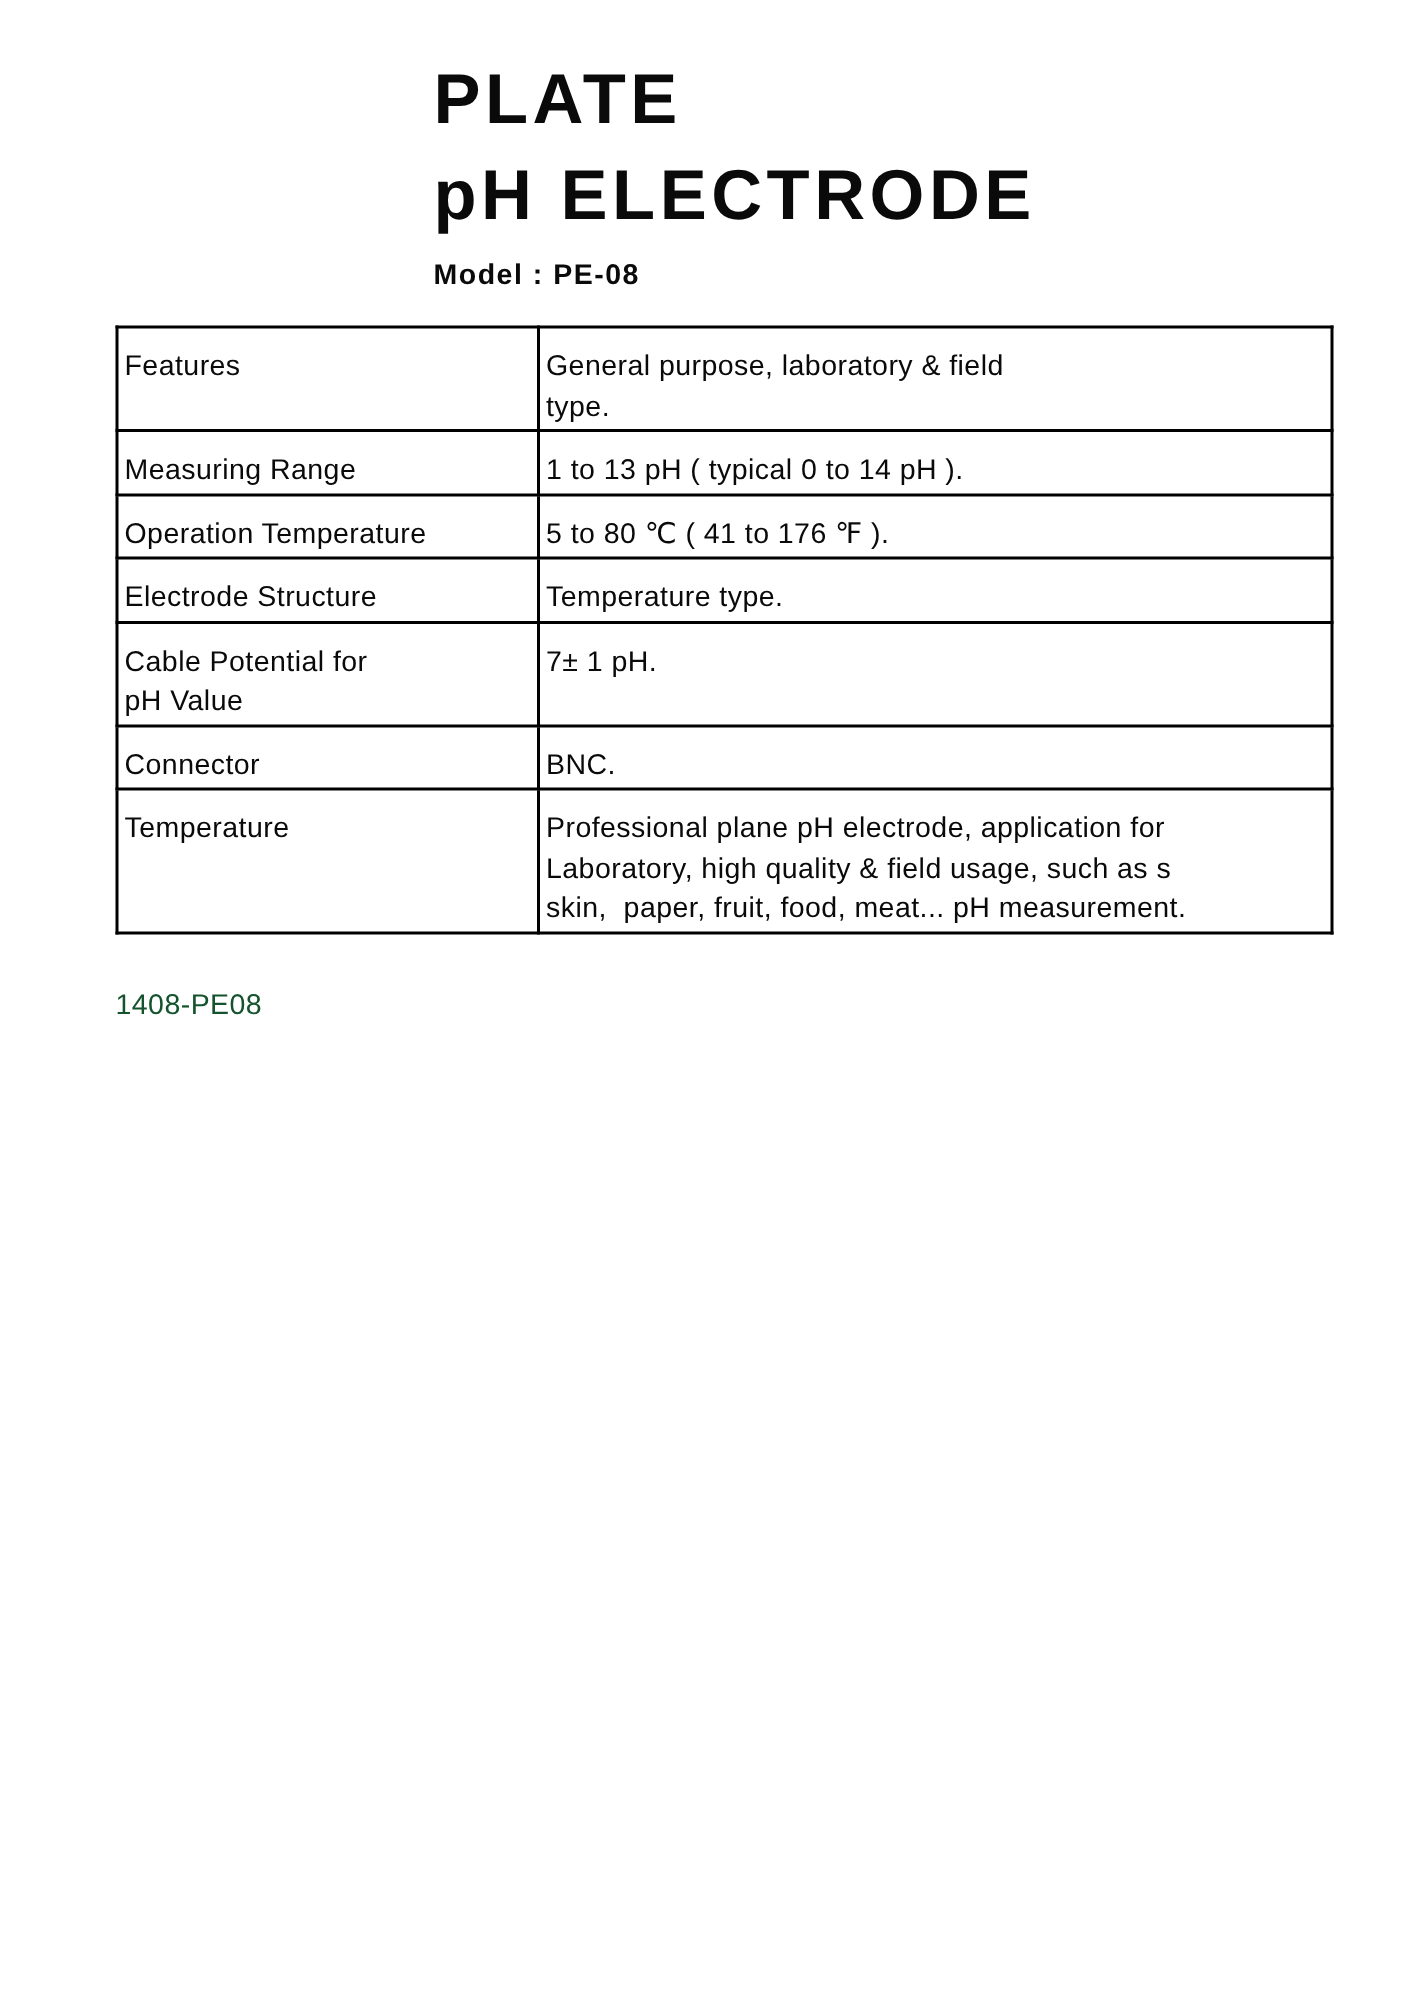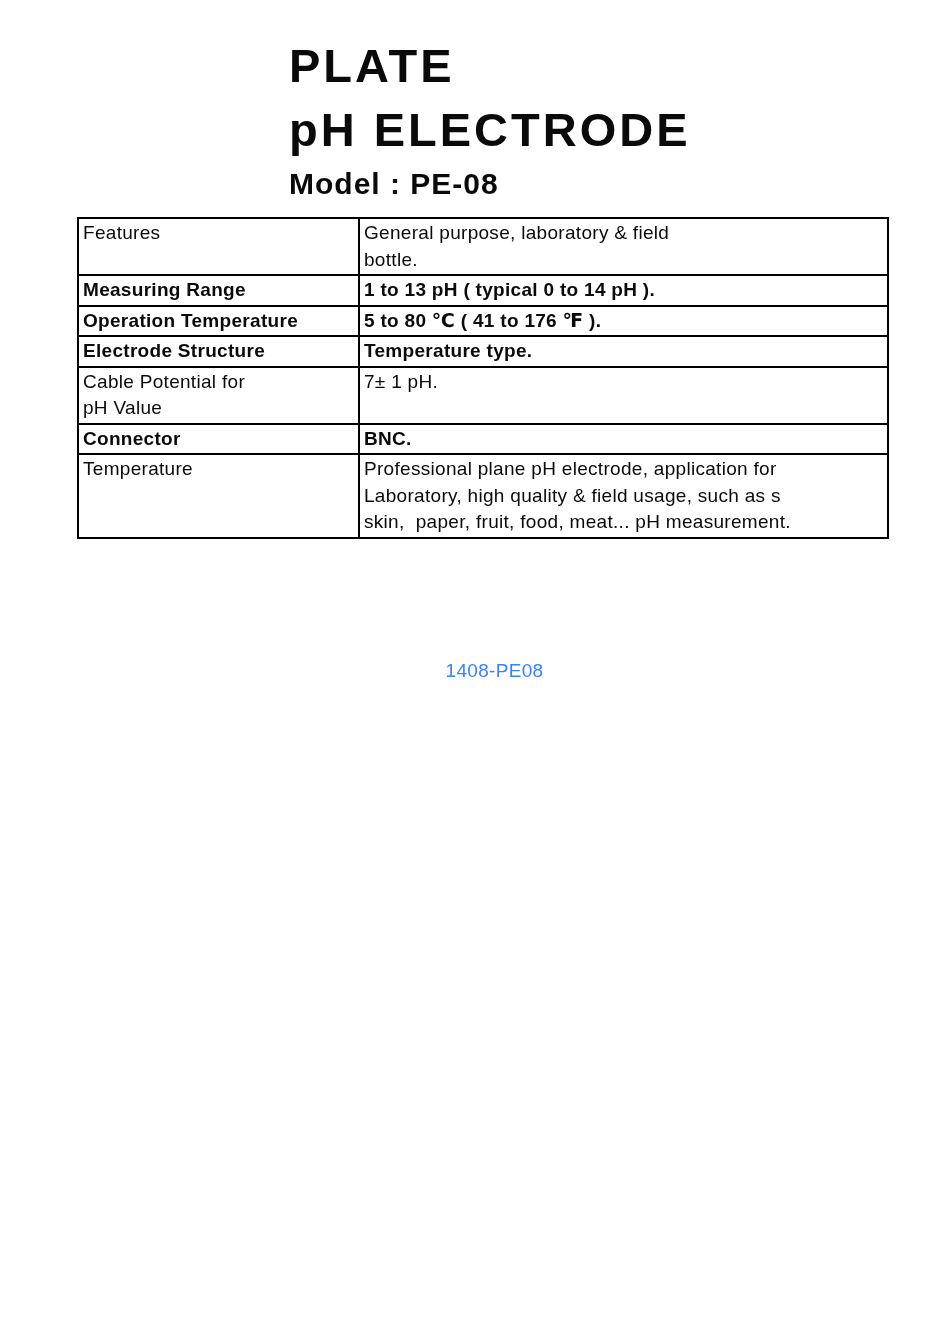--- a/index.html
+++ b/index.html
@@ -23,59 +23,59 @@
   .title-line {
     font-weight: bold;
     font-size: 47px;
     line-height: 64px;
     letter-spacing: 3px;
     color: #0a0a0a;
     white-space: pre;
   }
   .model-line {
     font-weight: bold;
-    font-size: 30px;
+    font-size: 19px;
     line-height: 40px;
     letter-spacing: 1px;
     margin-top: 2px;
     color: #0a0a0a;
     white-space: pre;
   }
   table.spec-table {
     position: absolute;
     left: 35px; top: 217px;
     width: 810px;
     border-collapse: collapse;
     table-layout: fixed;
   }
   table.spec-table td {
     border: 2px solid #000000;
     vertical-align: top;
     font-size: 19px;
     line-height: 26.5px;
     letter-spacing: 0.3px;
-    padding: 1px 4px 1px 4px;
+    padding: 13px 4px 1px 4px;
     color: #0a0a0a;
   }
   td.label-cell { width: 281px; }
   td.value-cell { width: 529px; }
   .cell-line { white-space: pre-wrap; }
   
-  tr[data-lines="1"] { height: 28px; font-weight: bold; }
+  tr[data-lines="1"] { height: 28px; }
   tr[data-lines="2"] { height: 54px; }
   tr[data-lines="3"] { height: 82px; }
   .footer-code {
     position: absolute;
     left: 35px; top: 659px;
     width: 835px;
-    text-align: center;
+    text-align: left;
     font-size: 19px;
     line-height: 23px;
     letter-spacing: 0.3px;
-    color: #3b82f6;
+    color: #14532d;
   }
 </style>
 </head>
 <body>
 
 <div class="page">
 
   <div class="title-block">
     <div class="title-line">PLATE</div>
     <div class="title-line">pH ELECTRODE</div>
@@ -83,21 +83,21 @@
   </div>
 
   <table class="spec-table">
     <tbody>
         <tr data-lines="2">
           <td class="label-cell">
             <div class="cell-line">Features</div>
           </td>
           <td class="value-cell">
             <div class="cell-line">General purpose, laboratory &amp; field</div>
-            <div class="cell-line">bottle.</div>
+            <div class="cell-line">type.</div>
           </td>
         </tr>
         <tr data-lines="1">
           <td class="label-cell">
             <div class="cell-line">Measuring Range</div>
           </td>
           <td class="value-cell">
             <div class="cell-line">1 to 13 pH ( typical 0 to 14 pH ).</div>
           </td>
         </tr>

